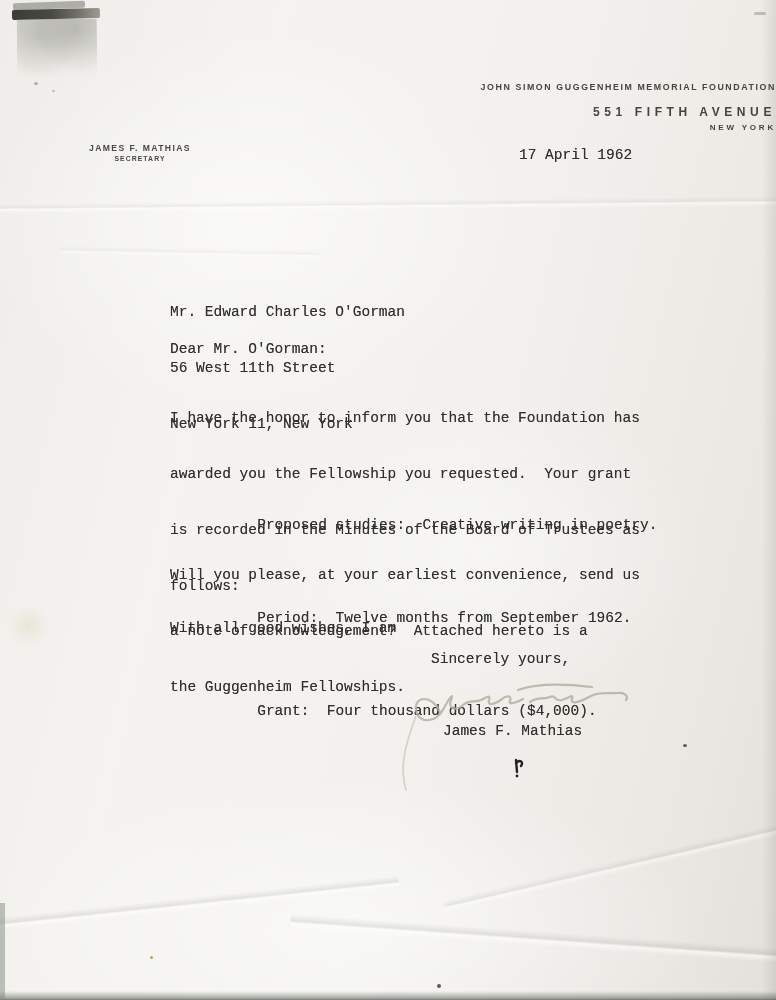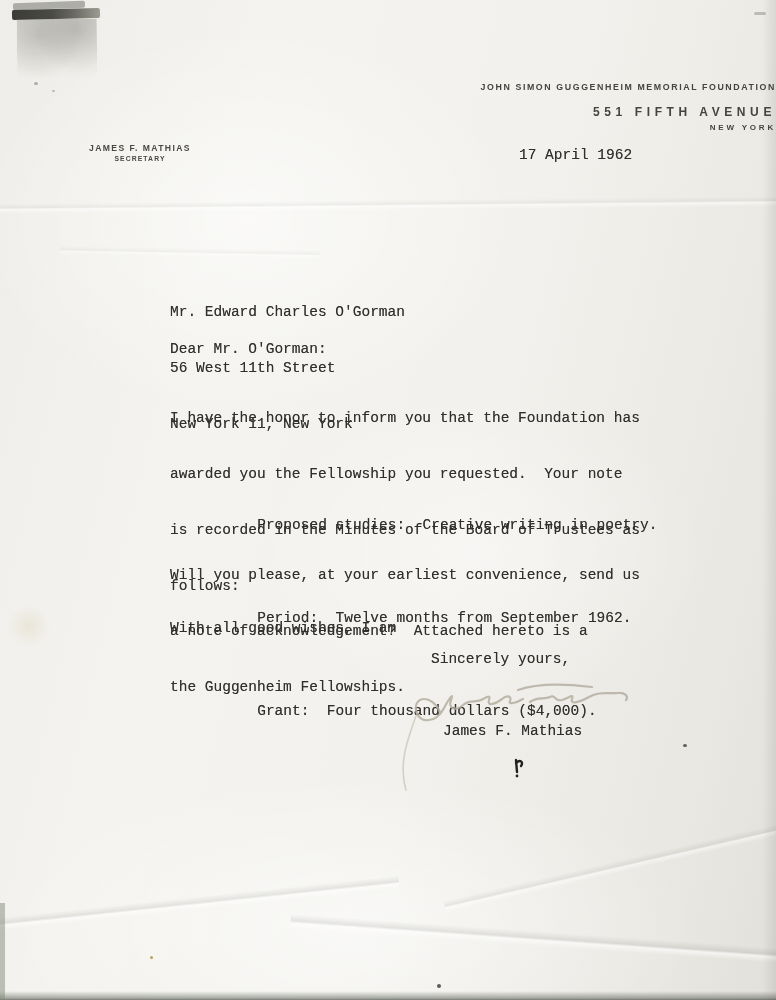--- a/index.html
+++ b/index.html
@@ -114,21 +114,21 @@
   <div class="abs tw recipient">
     <div>Mr. Edward Charles O'Gorman</div>
     <div>56 West 11th Street</div>
     <div>New York 11, New York</div>
   </div>
 
   <div class="abs tw salutation">Dear Mr. O'Gorman:</div>
 
   <div class="abs tw para1">
     <div>I have the honor to inform you that the Foundation has</div>
-    <div>awarded you the Fellowship you requested.  Your note</div>
+    <div>awarded you the Fellowship you requested.  Your grant</div>
     <div>is recorded in the Minutes of the Board of Trustees as</div>
     <div>follows:</div>
   </div>
 
   <div class="abs tw grant">
     <div>
       <span class="grant-label">Proposed studies</span><span>:  </span><span>Creative writing in poetry.</span>
     </div>
     <div>
       <span class="grant-label">Period</span><span>:  </span><span>Twelve months from September 1962.</span>

